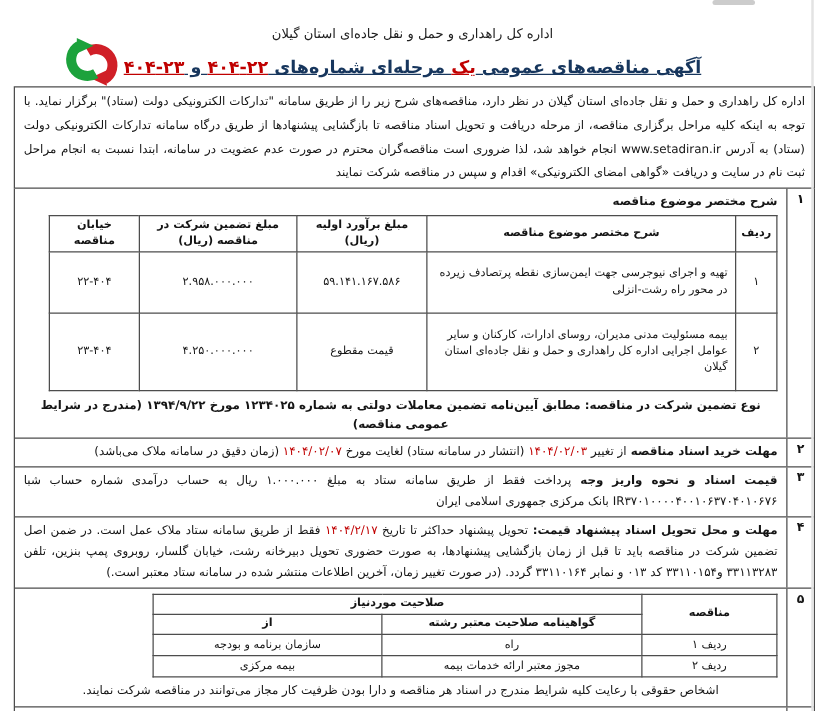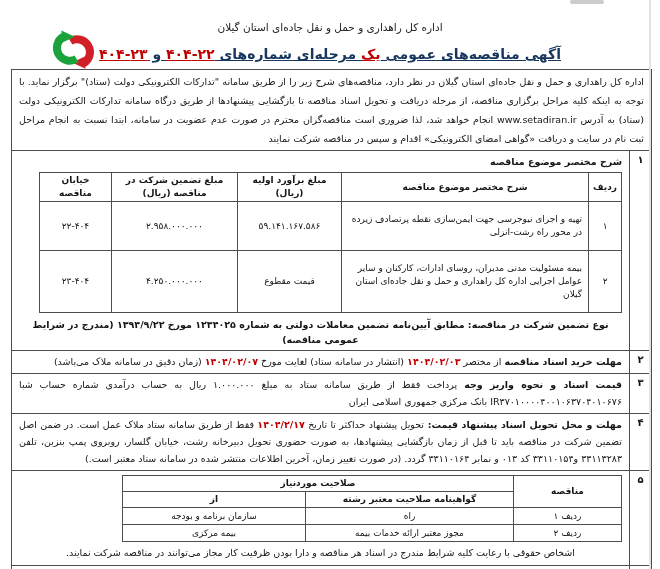--- a/index.html
+++ b/index.html
@@ -28,21 +28,21 @@
   .intro{border:1px solid #4d4d4d;padding:2px 7px;line-height:19px;text-align:justify}
   .main{border:1px solid #4d4d4d;border-top:none}
   .row{display:flex;border-top:1px solid #4d4d4d}
   .row:first-child{border-top:none}
   .numcell{flex:none;width:22px;border-left:1px solid #4d4d4d;text-align:center;padding-top:3px;font-weight:bold;font-size:10px}
   .content{flex:1;min-width:0;padding:2px 7px 3px}
   .sec-line{line-height:17px;text-align:justify}
   .heading{font-weight:bold;line-height:15px;padding:1px 0}
   .seg-n{}
   .seg-b{font-weight:bold}
-  .seg-r{color:#c00000;font-weight:bold}
+  .seg-r{color:#c00000;font-weight:normal}
   .seg-u{font-weight:normal}
 
   table{border-collapse:collapse;font-size:9px}
   th,td{border:1px solid #4d4d4d;text-align:center;vertical-align:middle;padding:1px 4px;line-height:13px}
   th{font-weight:bold}
   .t1{width:calc(100% - 20px);margin:2px 0 2px auto}
   .t1 th{height:19px}
   .t1 td{height:19px}
   .t1 .desc{text-align:right;padding:11px 6px}
   .note1{font-weight:bold;text-align:center;line-height:15px;padding-top:2px}
@@ -118,21 +118,21 @@
             </tr>
           </tbody>
         </table>
         <div class="note1"><span class="seg-b">نوع تضمین شرکت در مناقصه: مطابق آیین‌نامه تضمین معاملات دولتی به شماره ۱۲۳۴۰۲۵ مورخ ۱۳۹۴/۹/۲۲ (مندرج در شرایط عمومی مناقصه)</span></div>
       </div>
     </div>
 
     <div class="row">
       <div class="numcell">۲</div>
       <div class="content">
-        <div class="sec-line"><span class="seg-b">مهلت خرید اسناد مناقصه </span><span class="seg-n">از مختصر </span><span class="seg-r">۱۴۰۴/۰۲/۰۳</span><span class="seg-n"> (انتشار در سامانه ستاد) لغایت مورخ </span><span class="seg-r">۱۴۰۴/۰۲/۰۷</span><span class="seg-n"> (زمان دقیق در سامانه ملاک می‌باشد)</span></div>
+        <div class="sec-line"><span class="seg-b">مهلت خرید اسناد مناقصه </span><span class="seg-n">از تغییر </span><span class="seg-r">۱۴۰۴/۰۲/۰۳</span><span class="seg-n"> (انتشار در سامانه ستاد) لغایت مورخ </span><span class="seg-r">۱۴۰۴/۰۲/۰۷</span><span class="seg-n"> (زمان دقیق در سامانه ملاک می‌باشد)</span></div>
       </div>
     </div>
 
     <div class="row">
       <div class="numcell">۳</div>
       <div class="content">
         <div class="sec-line"><span class="seg-b">قیمت اسناد و نحوه واریز وجه </span><span class="seg-n">پرداخت فقط از طریق سامانه ستاد به مبلغ ۱.۰۰۰.۰۰۰ ریال به حساب درآمدی شماره حساب شبا </span><span class="seg-n">IR۳۷۰۱۰۰۰۰۴۰۰۱۰۶۳۷۰۴۰۱۰۶۷۶</span><span class="seg-n"> بانک مرکزی جمهوری اسلامی ایران</span></div>
       </div>
     </div>
 

